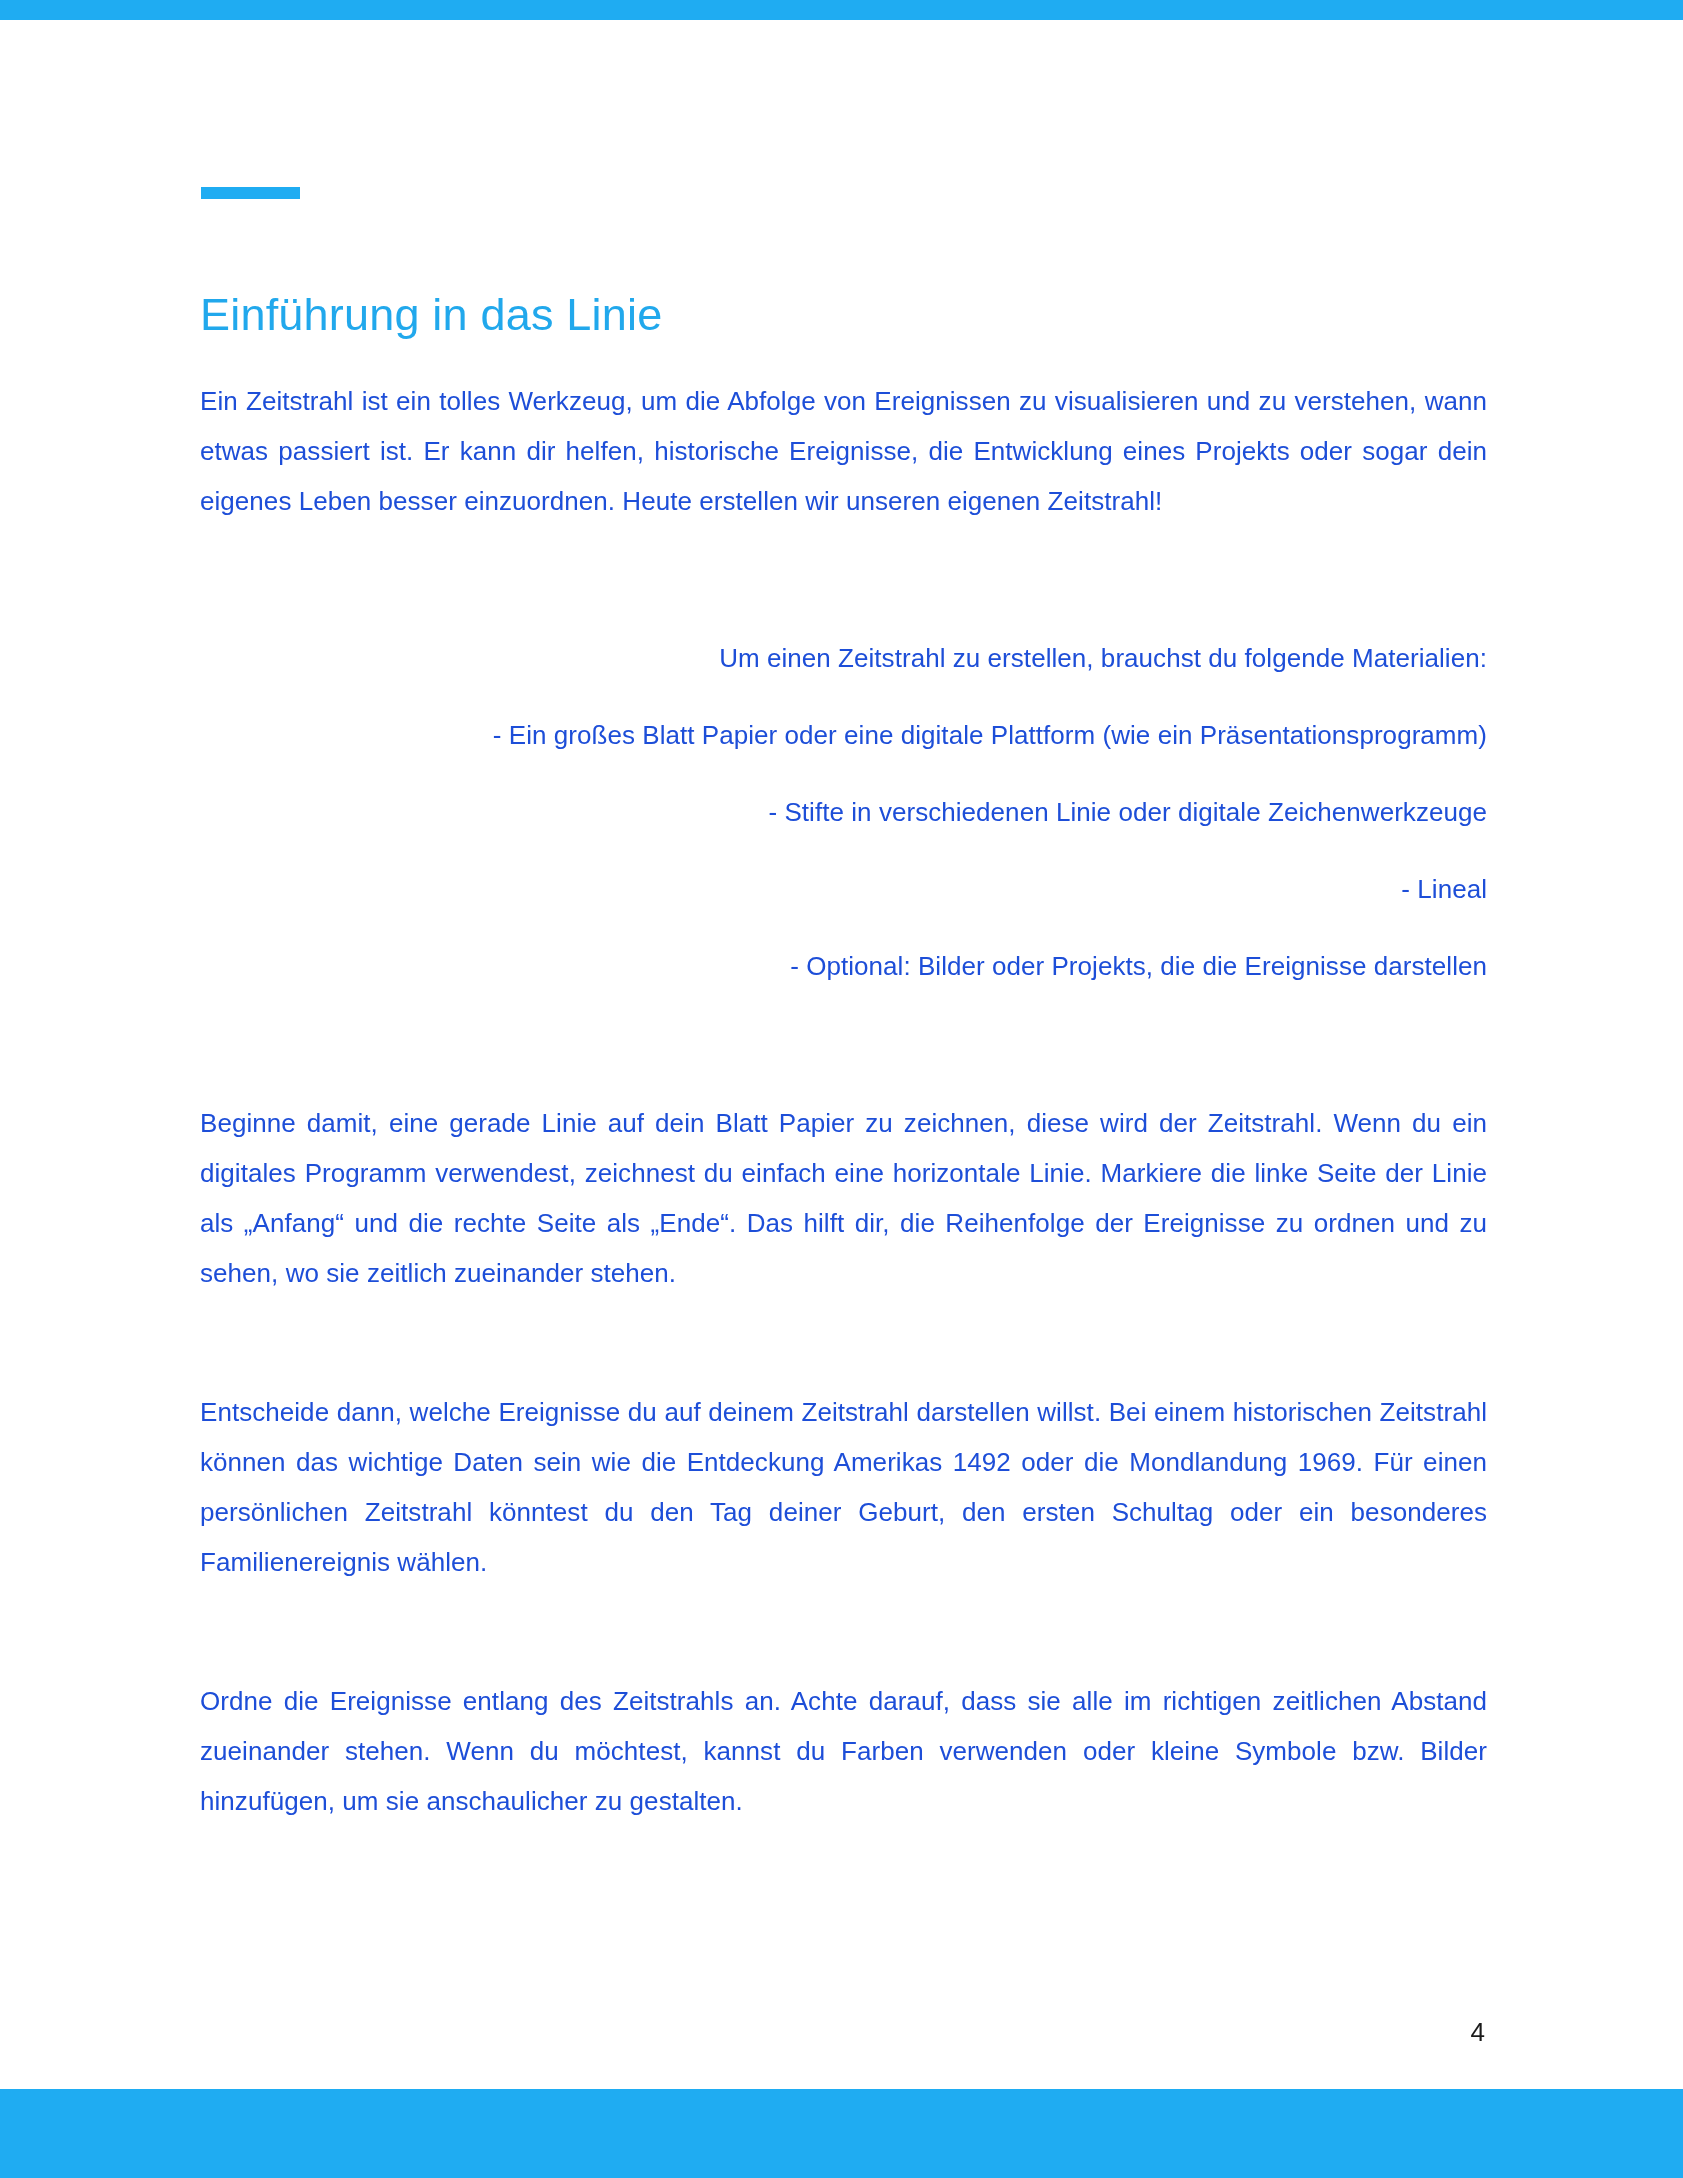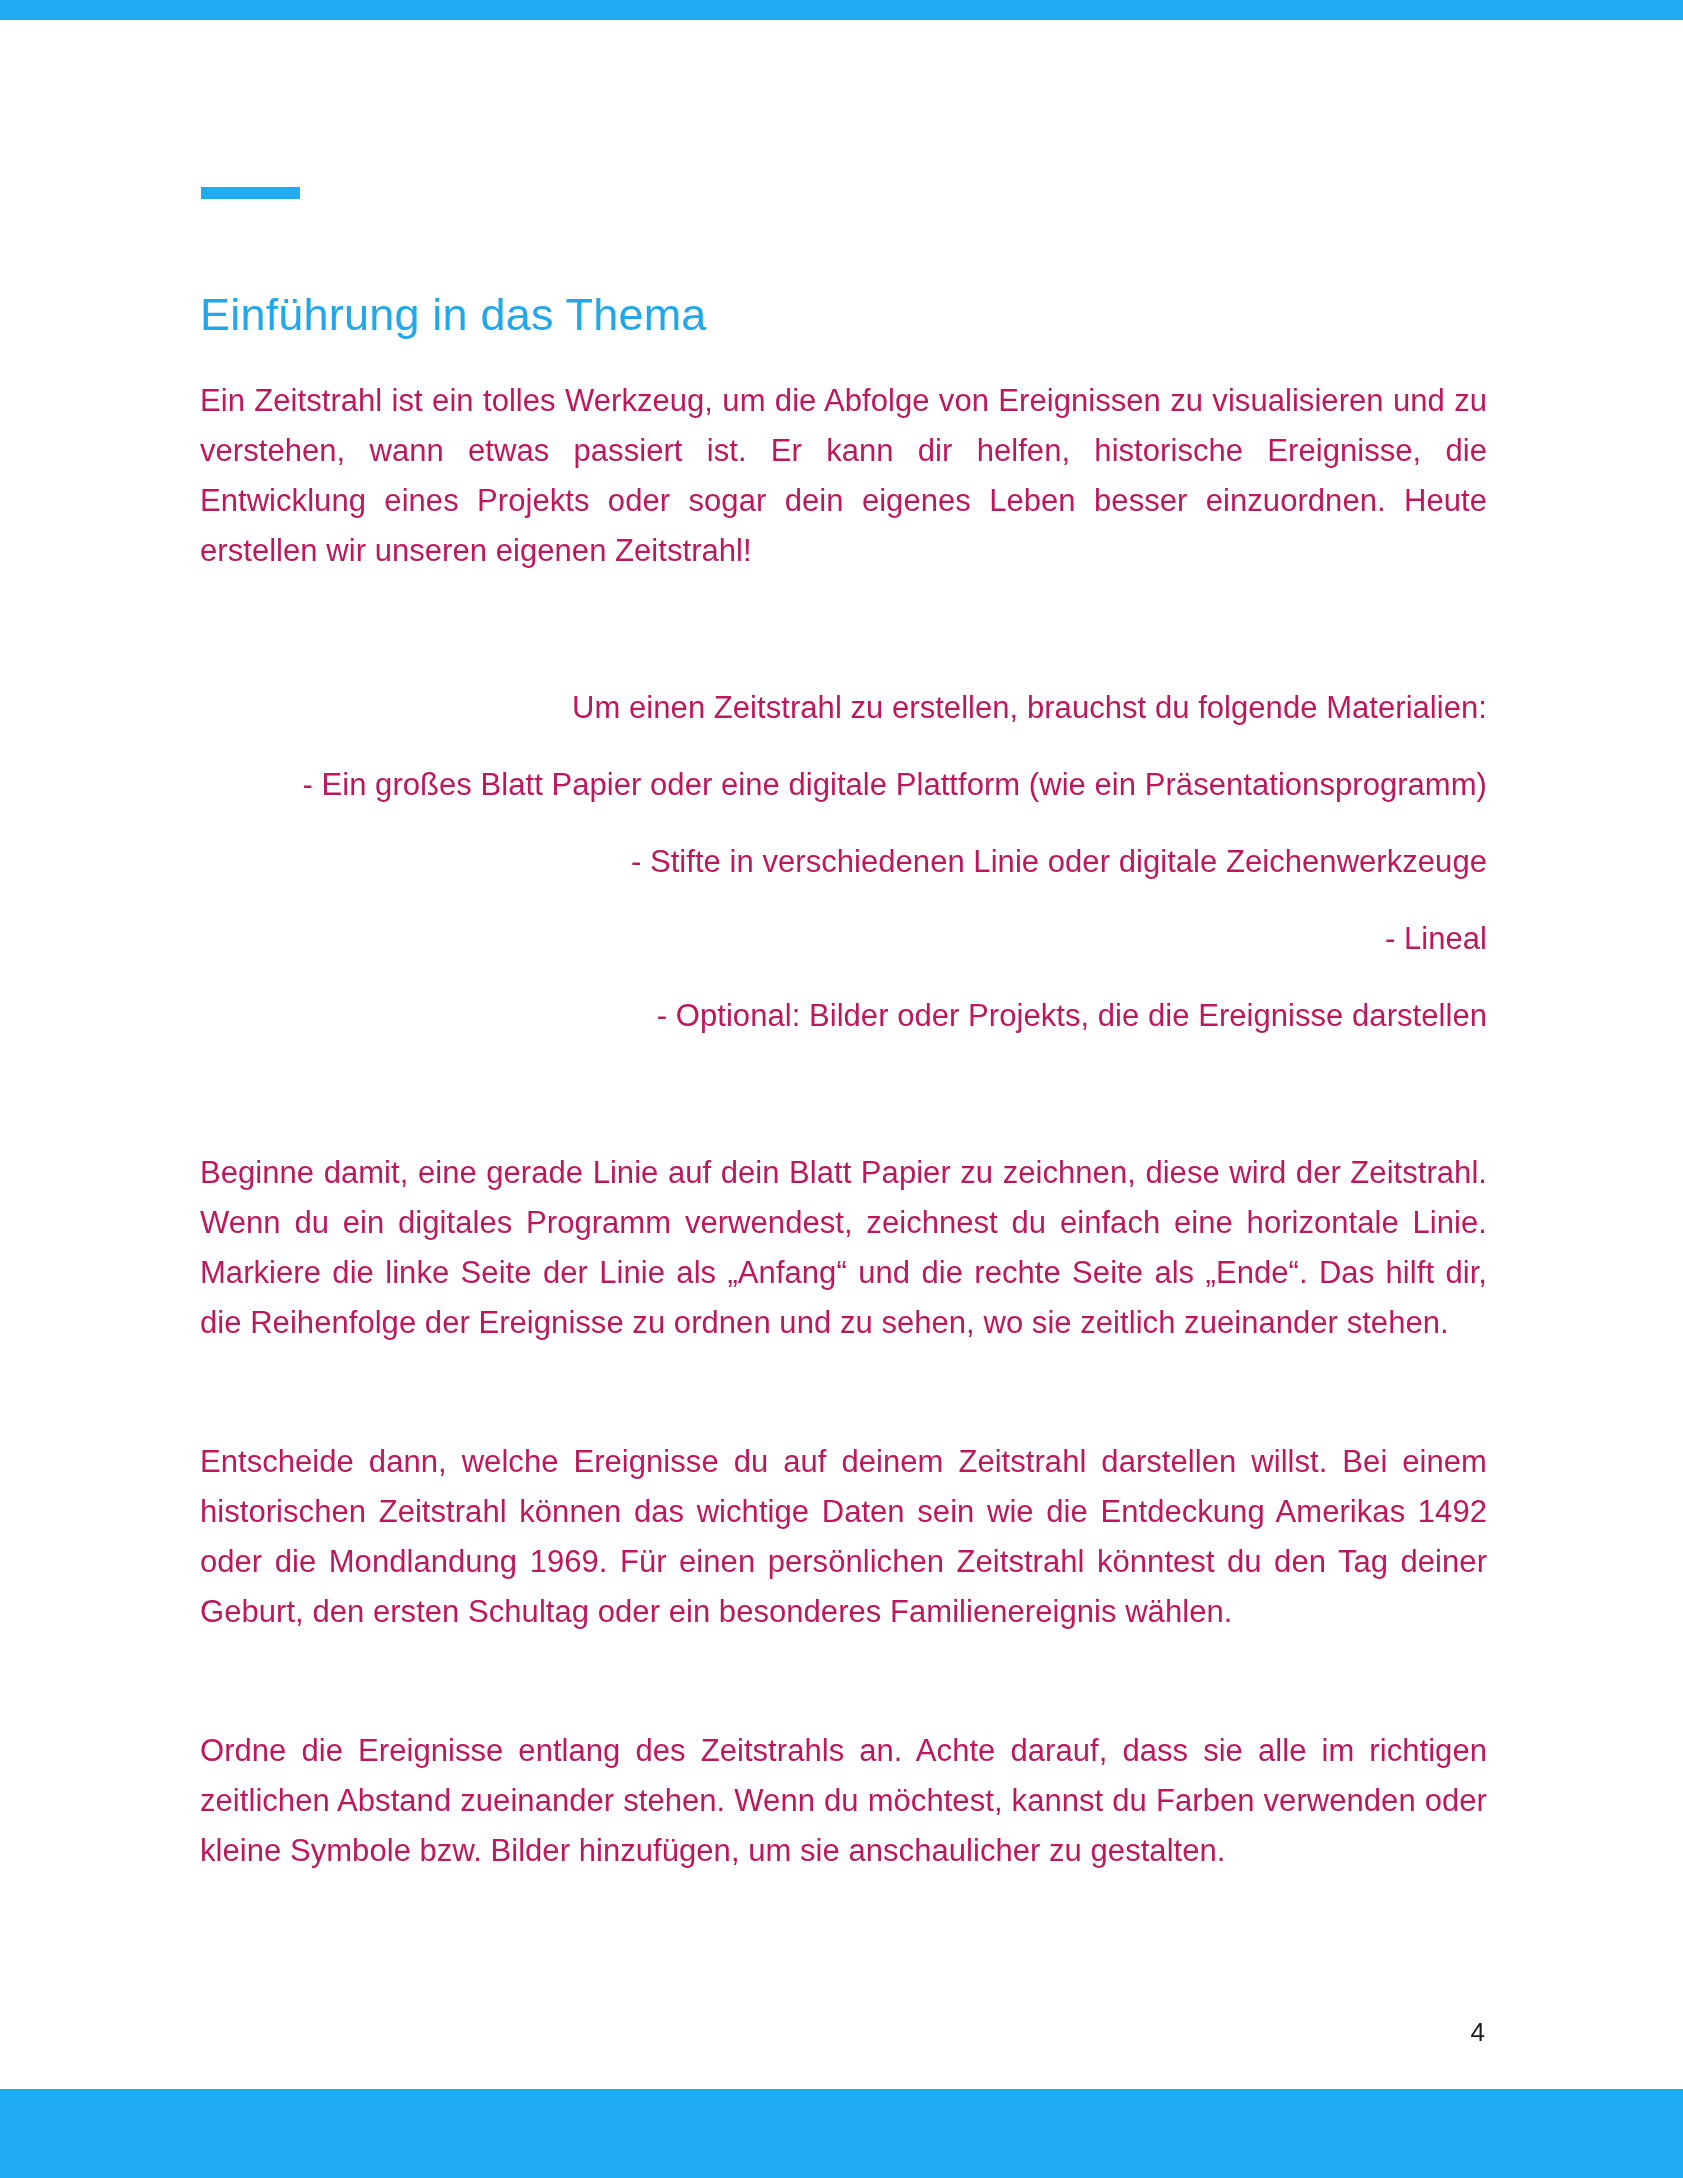--- a/index.html
+++ b/index.html
@@ -52,22 +52,22 @@
   .heading {
     color: #21A8EC;
     font-size: 45px;
     font-weight: 400;
     letter-spacing: 0.2px;
     line-height: 55px;
     margin: 0 0 34px 0;
     white-space: nowrap;
   }
   .para {
-    color: #be185d;
-    font-size: 31px;
+    color: #1d4ed8;
+    font-size: 26px;
     font-weight: 400;
     line-height: 50px;
     text-align: justify;
     text-justify: inter-word;
     margin: 0;
     letter-spacing: 0.05px;
   }
   .para.left {
     text-align: right;
   }
@@ -89,21 +89,21 @@
 <body>
 
 <div class="page">
 
   <div class="bar-top"></div>
 
   <div class="accent-dash"></div>
 
   <div class="content">
 
-    <h1 class="heading">Einführung in das Thema</h1>
+    <h1 class="heading">Einführung in das Linie</h1>
 
     <p class="para">Ein Zeitstrahl ist ein tolles Werkzeug, um die Abfolge von Ereignissen zu visualisieren und zu verstehen, wann etwas passiert ist. Er kann dir helfen, historische Ereignisse, die Entwicklung eines Projekts oder sogar dein eigenes Leben besser einzuordnen. Heute erstellen wir unseren eigenen Zeitstrahl!</p>
 
     <div class="gap-lg"></div>
 
     <p class="para left">Um einen Zeitstrahl zu erstellen, brauchst du folgende Materialien:</p>
 
     <div class="gap-list"></div>
 
     <p class="para left">- Ein großes Blatt Papier oder eine digitale Plattform (wie ein Präsentationsprogramm)</p>

